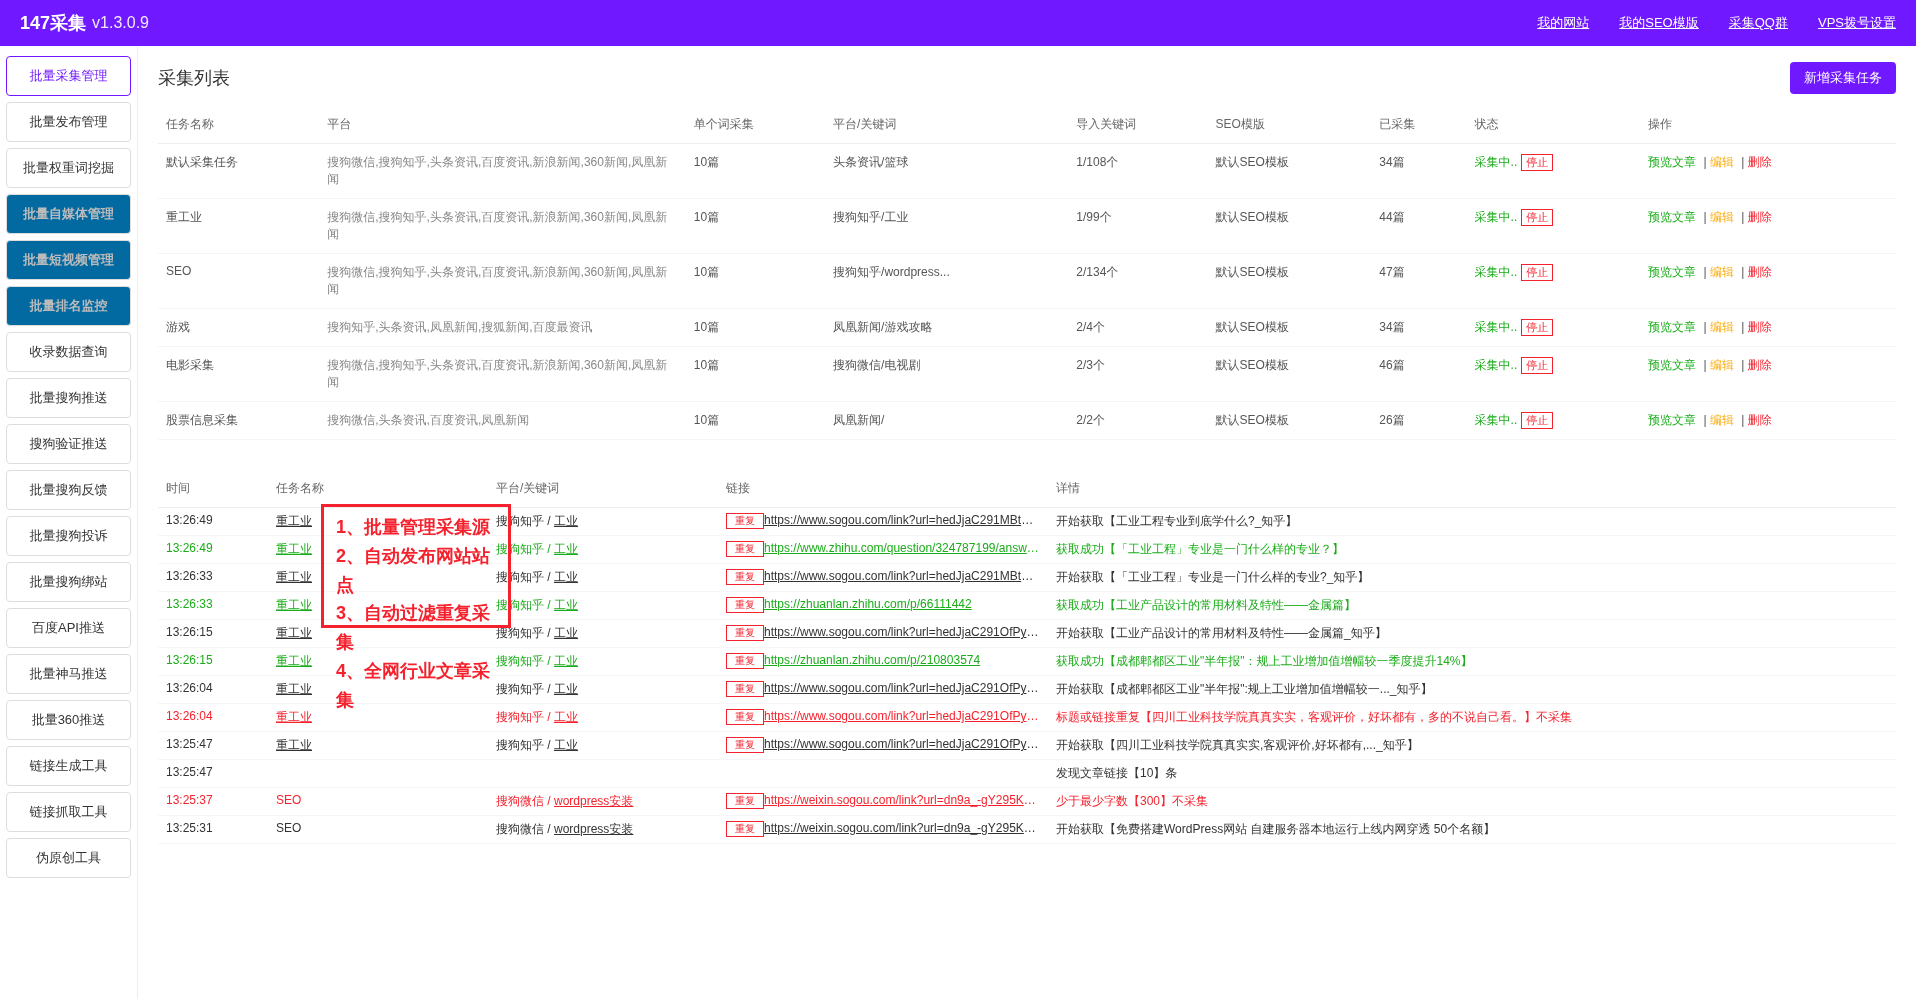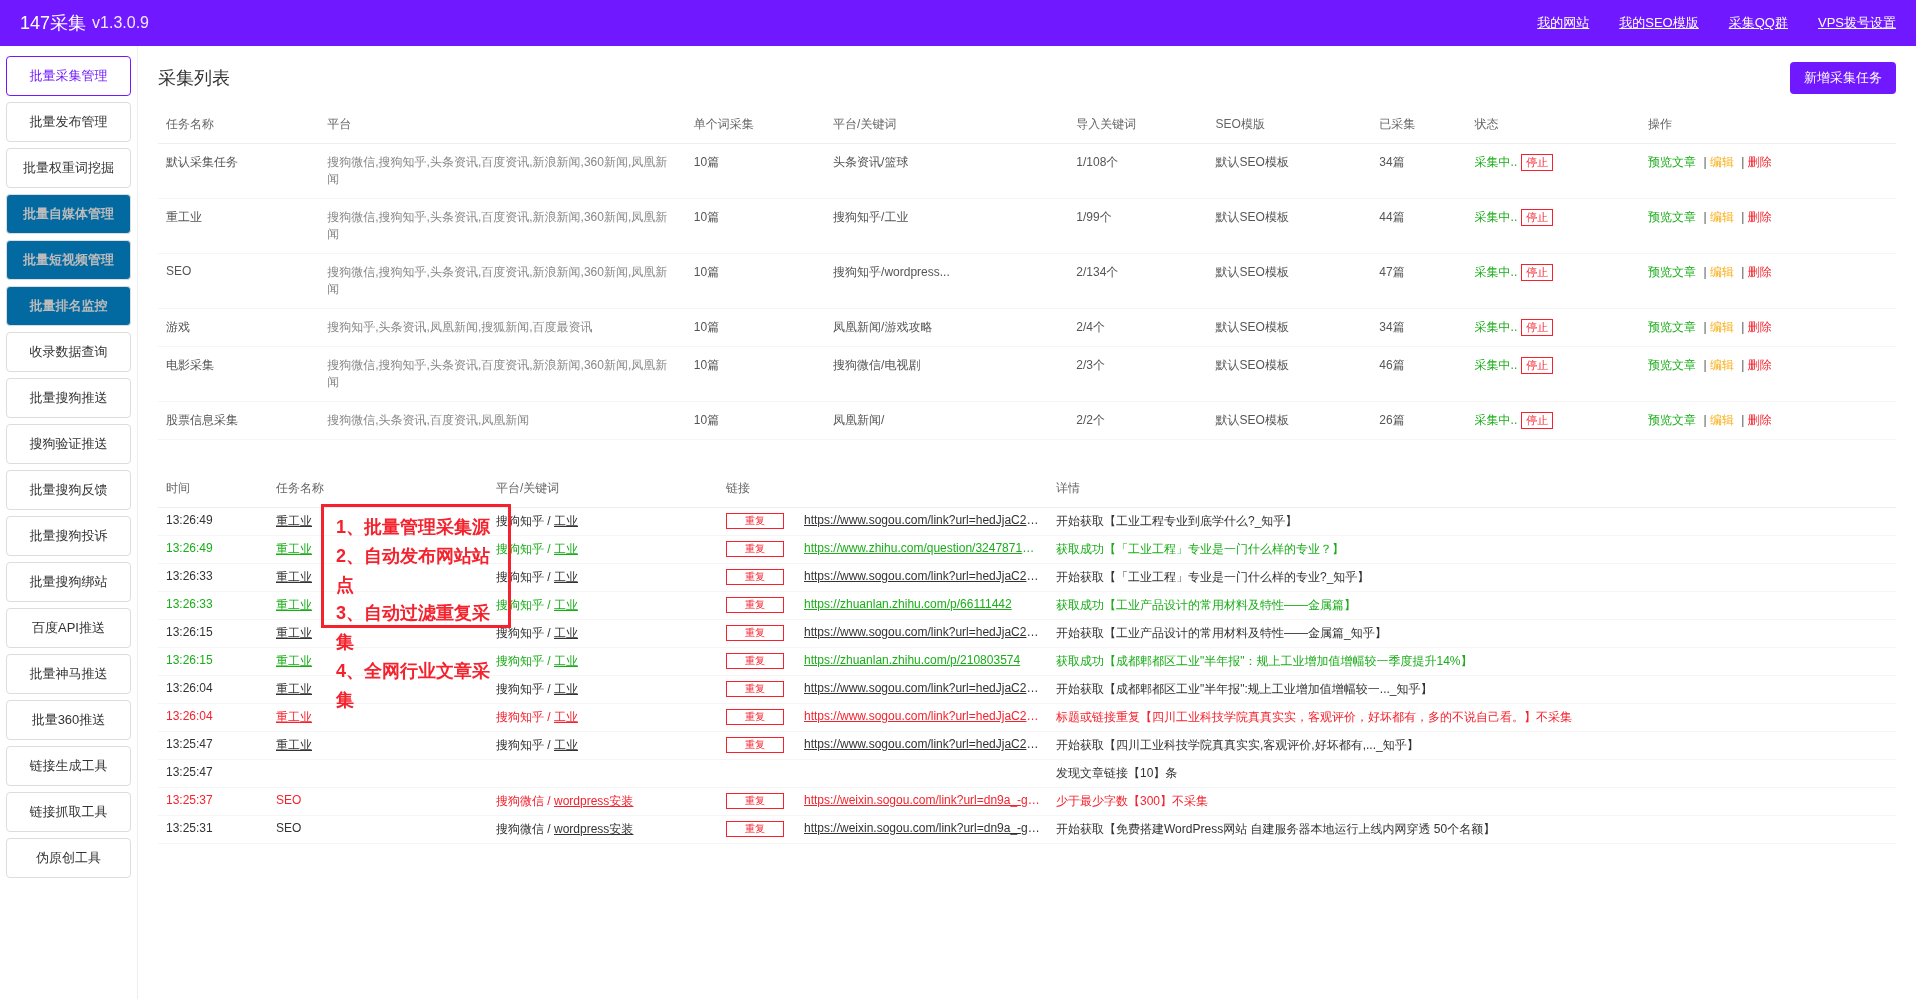--- a/index.html
+++ b/index.html
@@ -1,18 +1,18 @@
 <!DOCTYPE html>
 <html><head>
 <meta charset="utf-8">
 <style>
 * { box-sizing: border-box; margin: 0; padding: 0; }
 body { font-family: "Microsoft YaHei", Arial, sans-serif; font-size: 12px; color: #333; background: #fff; }
 .header { background: #7018ff; color: #fff; height: 46px; display: flex; align-items: center; padding: 0 20px; }
-.logo { font-size: 18px; font-weight: normal; }
+.logo { font-size: 18px; font-weight: bold; }
 .version { font-size: 16px; margin-left: 6px; opacity: 0.9; text-align: center; }
 .top-nav { margin-left: auto; display: flex; gap: 30px; text-decoration: underline; }
 .top-nav a { color: #fff; text-decoration: none; font-size: 13px; cursor: pointer; }
 .container { display: flex; height: calc(100vh - 46px); }
 .sidebar { width: 138px; border-right: 1px solid #eee; overflow-y: auto; padding: 10px 6px; }
 .side-btn { display: block; width: 100%; padding: 10px 8px; margin-bottom: 6px; background: #fff; border: 1px solid #ddd; border-radius: 4px; font-size: 13px; text-align: center; cursor: pointer; color: #333; }
 .side-btn.active { color: #7018ff; border-color: #7018ff; }
 .side-btn.disabled { color: #bbb; background: #0369a1; cursor: not-allowed; font-weight: bold; }
 .main { flex: 1; overflow-y: auto; padding: 16px 20px; }
 .section-head { display: flex; align-items: center; margin-bottom: 12px; }
@@ -26,21 +26,21 @@
 .stop-btn { display: inline-block; border: 1px solid #f5222d; color: #f5222d; padding: 0 4px; font-size: 11px; margin-left: 4px; cursor: pointer; }
 .op-link { color: #1aad19; cursor: pointer; margin-right: 4px; }
 .op-edit { color: #faad14; cursor: pointer; margin-right: 4px; }
 .op-del { color: #f5222d; cursor: pointer; }
 .log-section { margin-top: 30px; }
 .log-table td { padding: 5px 8px; white-space: nowrap; overflow: hidden; text-overflow: ellipsis; }
 .log-link { text-decoration: underline; cursor: pointer; }
 .green { color: #1aad19; }
 .red { color: #f5222d; }
 .black { color: #333; }
-.badge { display: inline-block; border: 1px solid #f5222d; color: #f5222d; font-size: 10px; padding: 0 18px; margin-right: 20px; }
+.badge { display: inline-block; border: 1px solid #f5222d; color: #f5222d; font-size: 10px; padding: 0 8px; margin-right: 0; }
 .annot-box { position: absolute; border: 3px solid #f5222d; background: rgba(255,255,255,0); pointer-events: none; margin-left: 13px; }
 .annot-text { color: #f5222d; font-size: 18px; font-weight: bold; line-height: 1.6; padding: 6px 12px; }
 .rel-wrap { position: relative; }
 .col-time { width: 110px; }
 .col-task { width: 220px; }
 .col-kw { width: 230px; }
 .col-url { width: 330px; max-width:330px; }
 .col-detail { }
 </style>
 </head>

